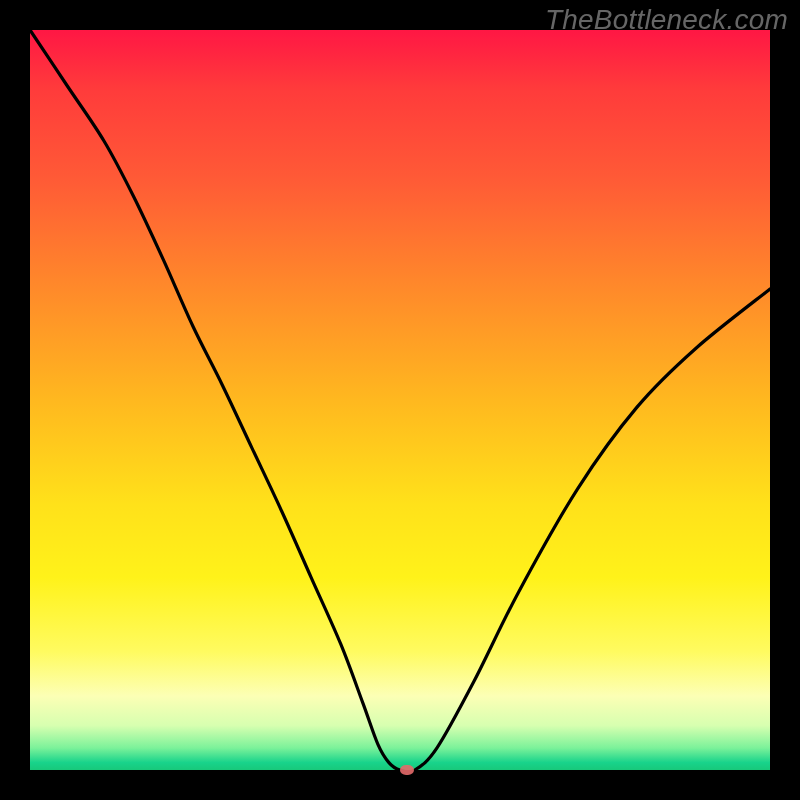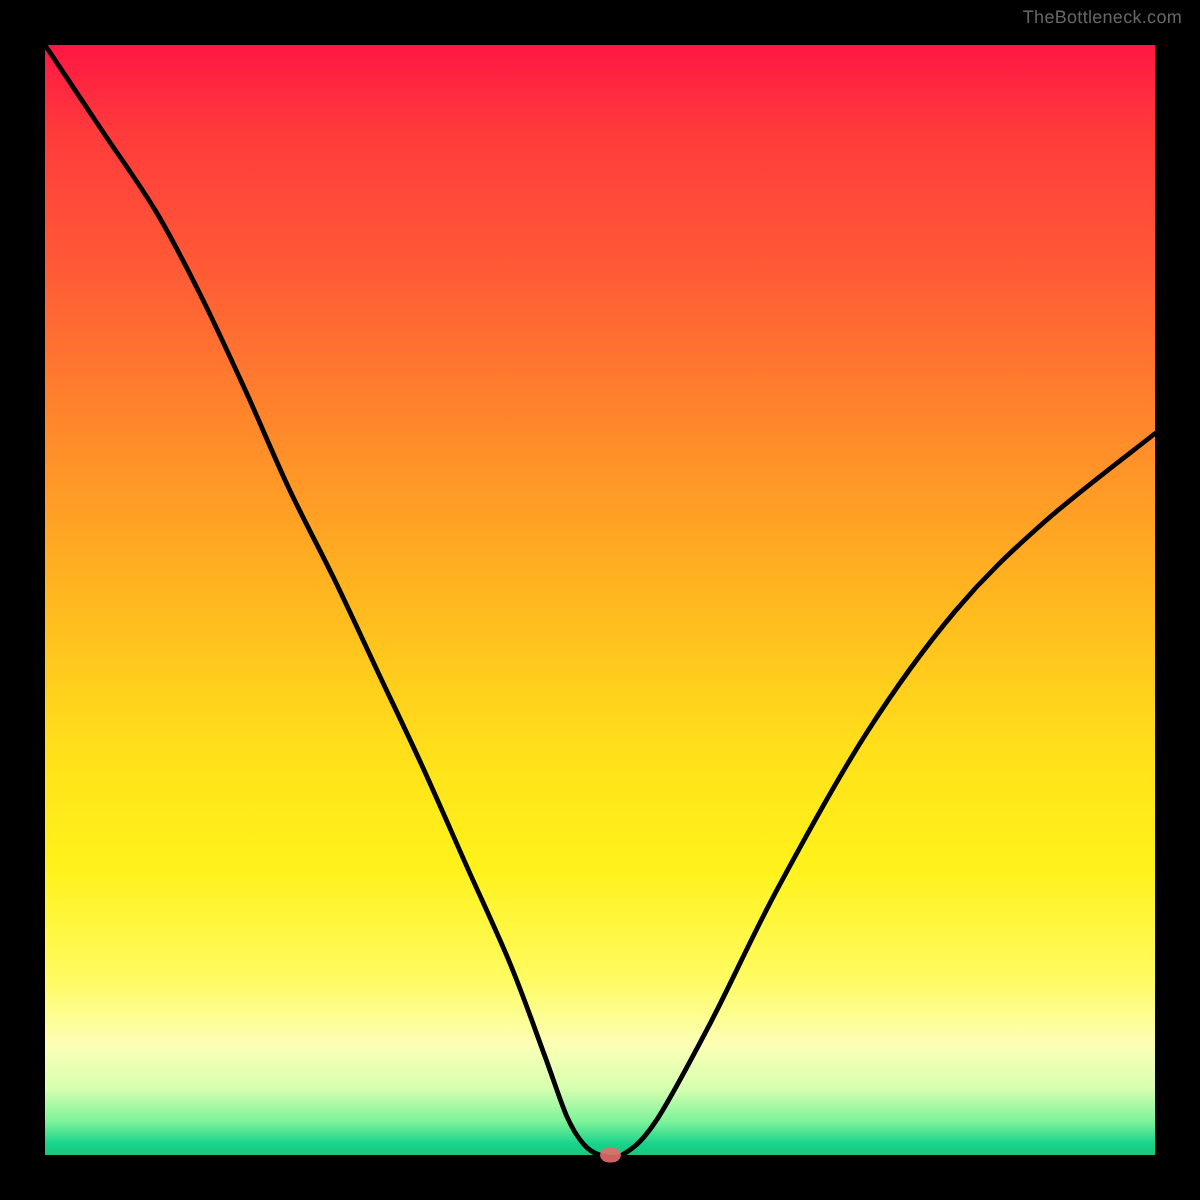--- a/index.html
+++ b/index.html
@@ -15,25 +15,26 @@
     position: relative;
     width: 800px;
     height: 800px;
     background: #000;
   }
   .watermark {
     position: absolute;
     top: 4px;
     right: 12px;
     color: #666;
-    font-size: 12px;
+    font-size: 28px;
     font-weight: 500;
     letter-spacing: 0.2px;
     z-index: 10;
     user-select: none;
+    font-style: italic;
   }
   .plot-area {
     position: absolute;
     left: 30px;
     top: 30px;
     width: 740px;
     height: 740px;
   }
   .gradient {
     position: absolute;

